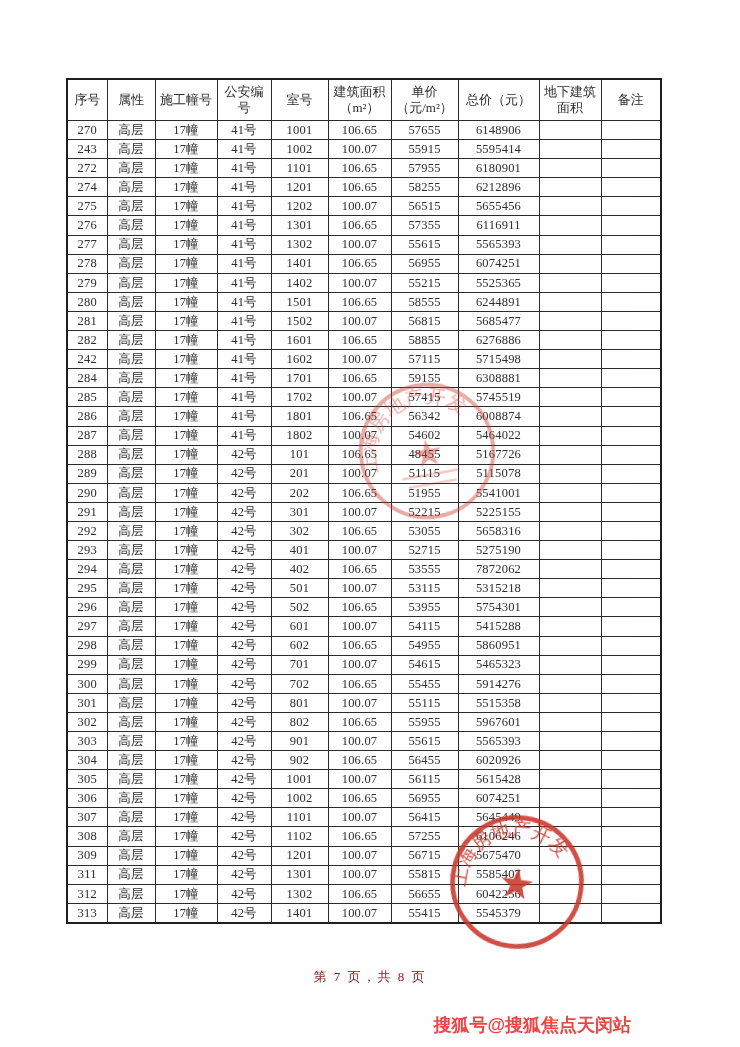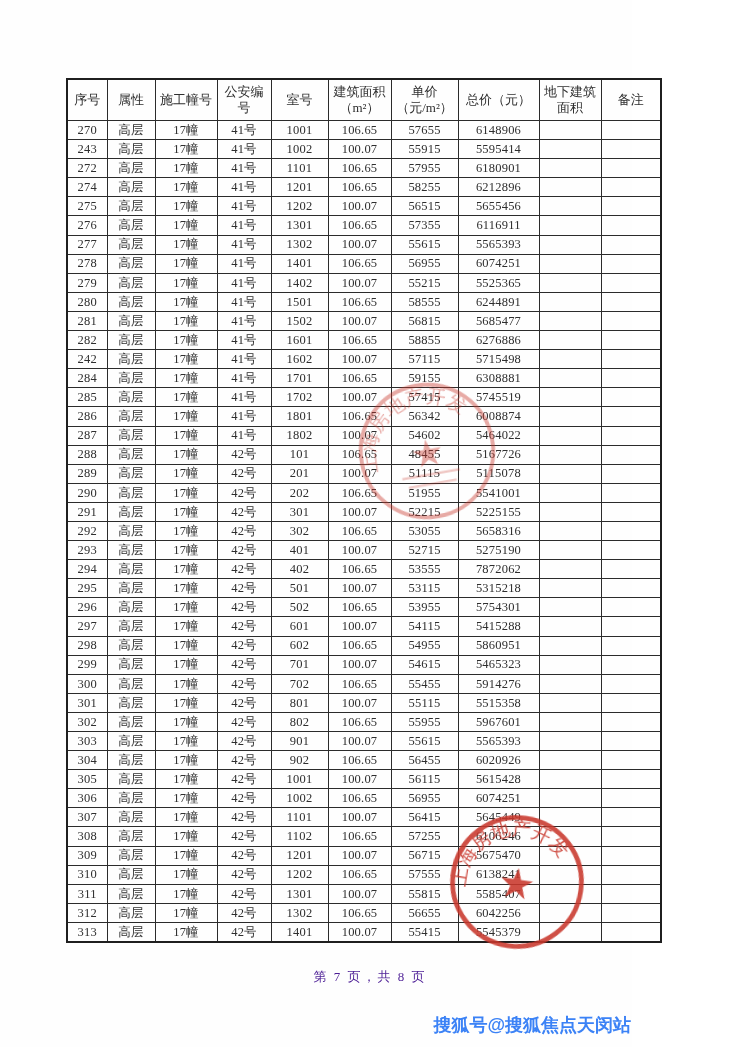--- a/index.html
+++ b/index.html
@@ -43,27 +43,27 @@
   }
   
   .seal{position:absolute;pointer-events:none;}
   .seal svg{display:block;}
   .seal-faint{left:354px;top:378px;width:146px;height:146px;opacity:0.42;transform:rotate(-10deg);filter:blur(0.4px);}
   .seal-strong{left:446px;top:811px;width:142px;height:142px;opacity:0.88;transform:rotate(8deg);filter:blur(0.3px);}
   
   .page-footer{
     position:absolute;left:0;top:968px;width:740px;
     text-align:center;
-    font-size:13px;color:#4c1d95;
+    font-size:13px;color:#7f1d1d;
     letter-spacing:2px;
   }
   .bottom-watermark{
     position:absolute;right:1px;top:1013px;
     font-family:"Liberation Sans", sans-serif;
-    font-weight:bold;font-size:18px;color:#3b82f6;
+    font-weight:bold;font-size:18px;color:#ef4444;
     letter-spacing:0px;
   }
 </style>
 </head>
 <body>
 
 <div class="page">
 
   <table class="price-table">
     <colgroup>
@@ -555,32 +555,20 @@
       <td>17幢</td>
       <td>42号</td>
       <td>1201</td>
       <td>100.07</td>
       <td>56715</td>
       <td>5675470</td>
       <td></td>
       <td></td>
     </tr>
         <tr>
-      <td>310</td>
-      <td>高层</td>
-      <td>17幢</td>
-      <td>42号</td>
-      <td>1202</td>
-      <td>106.65</td>
-      <td>57555</td>
-      <td>6138241</td>
-      <td></td>
-      <td></td>
-    </tr>
-        <tr>
       <td>311</td>
       <td>高层</td>
       <td>17幢</td>
       <td>42号</td>
       <td>1301</td>
       <td>100.07</td>
       <td>55815</td>
       <td>5585407</td>
       <td></td>
       <td></td>

